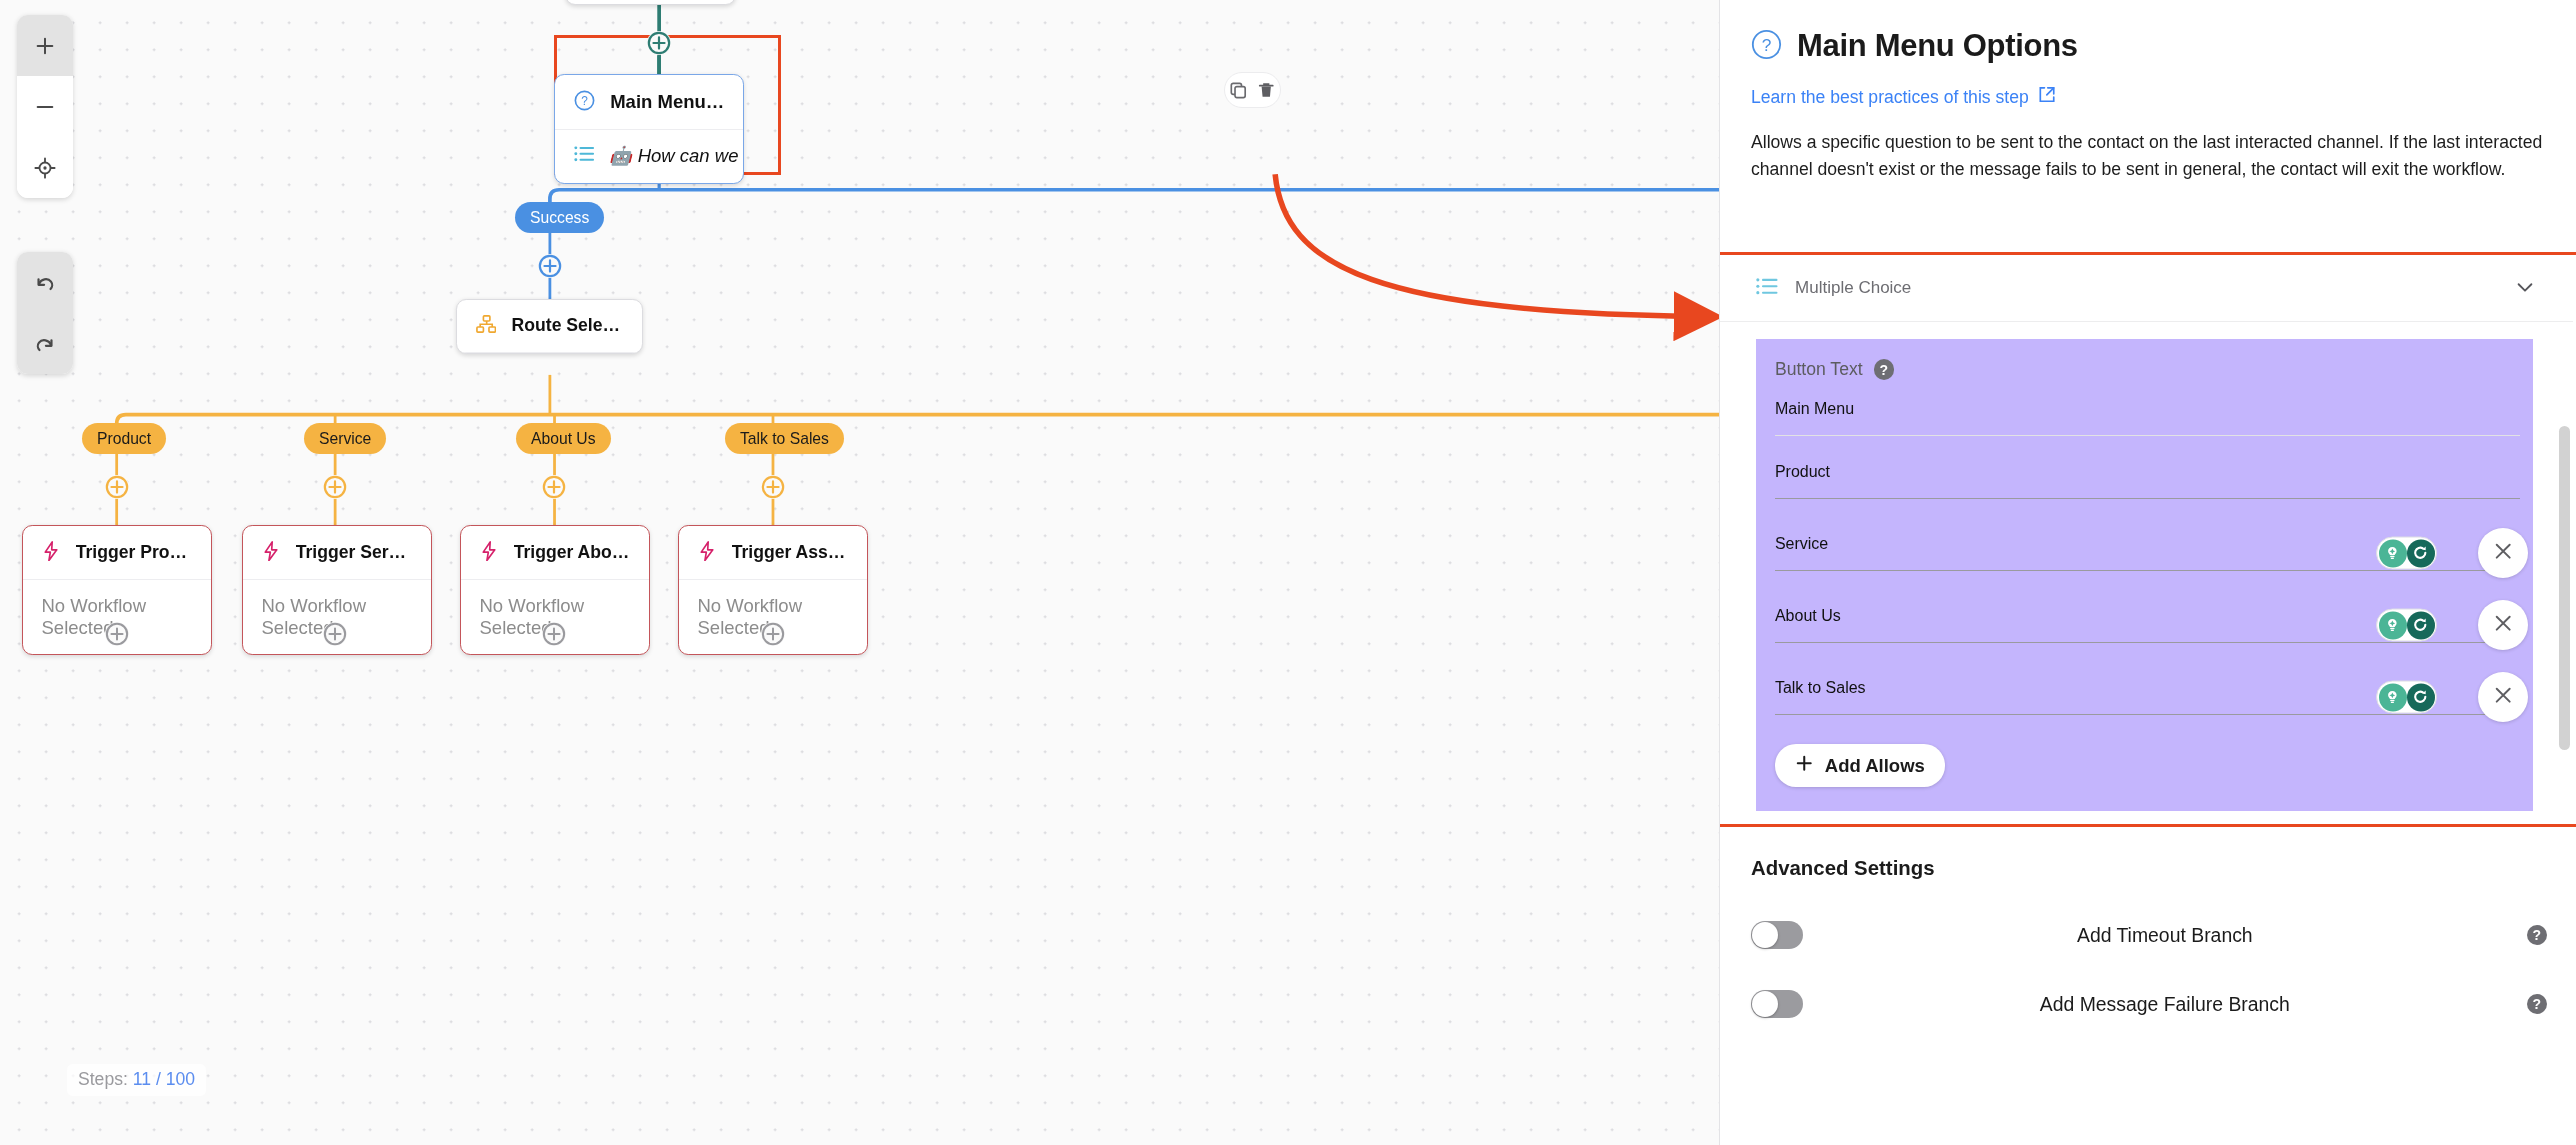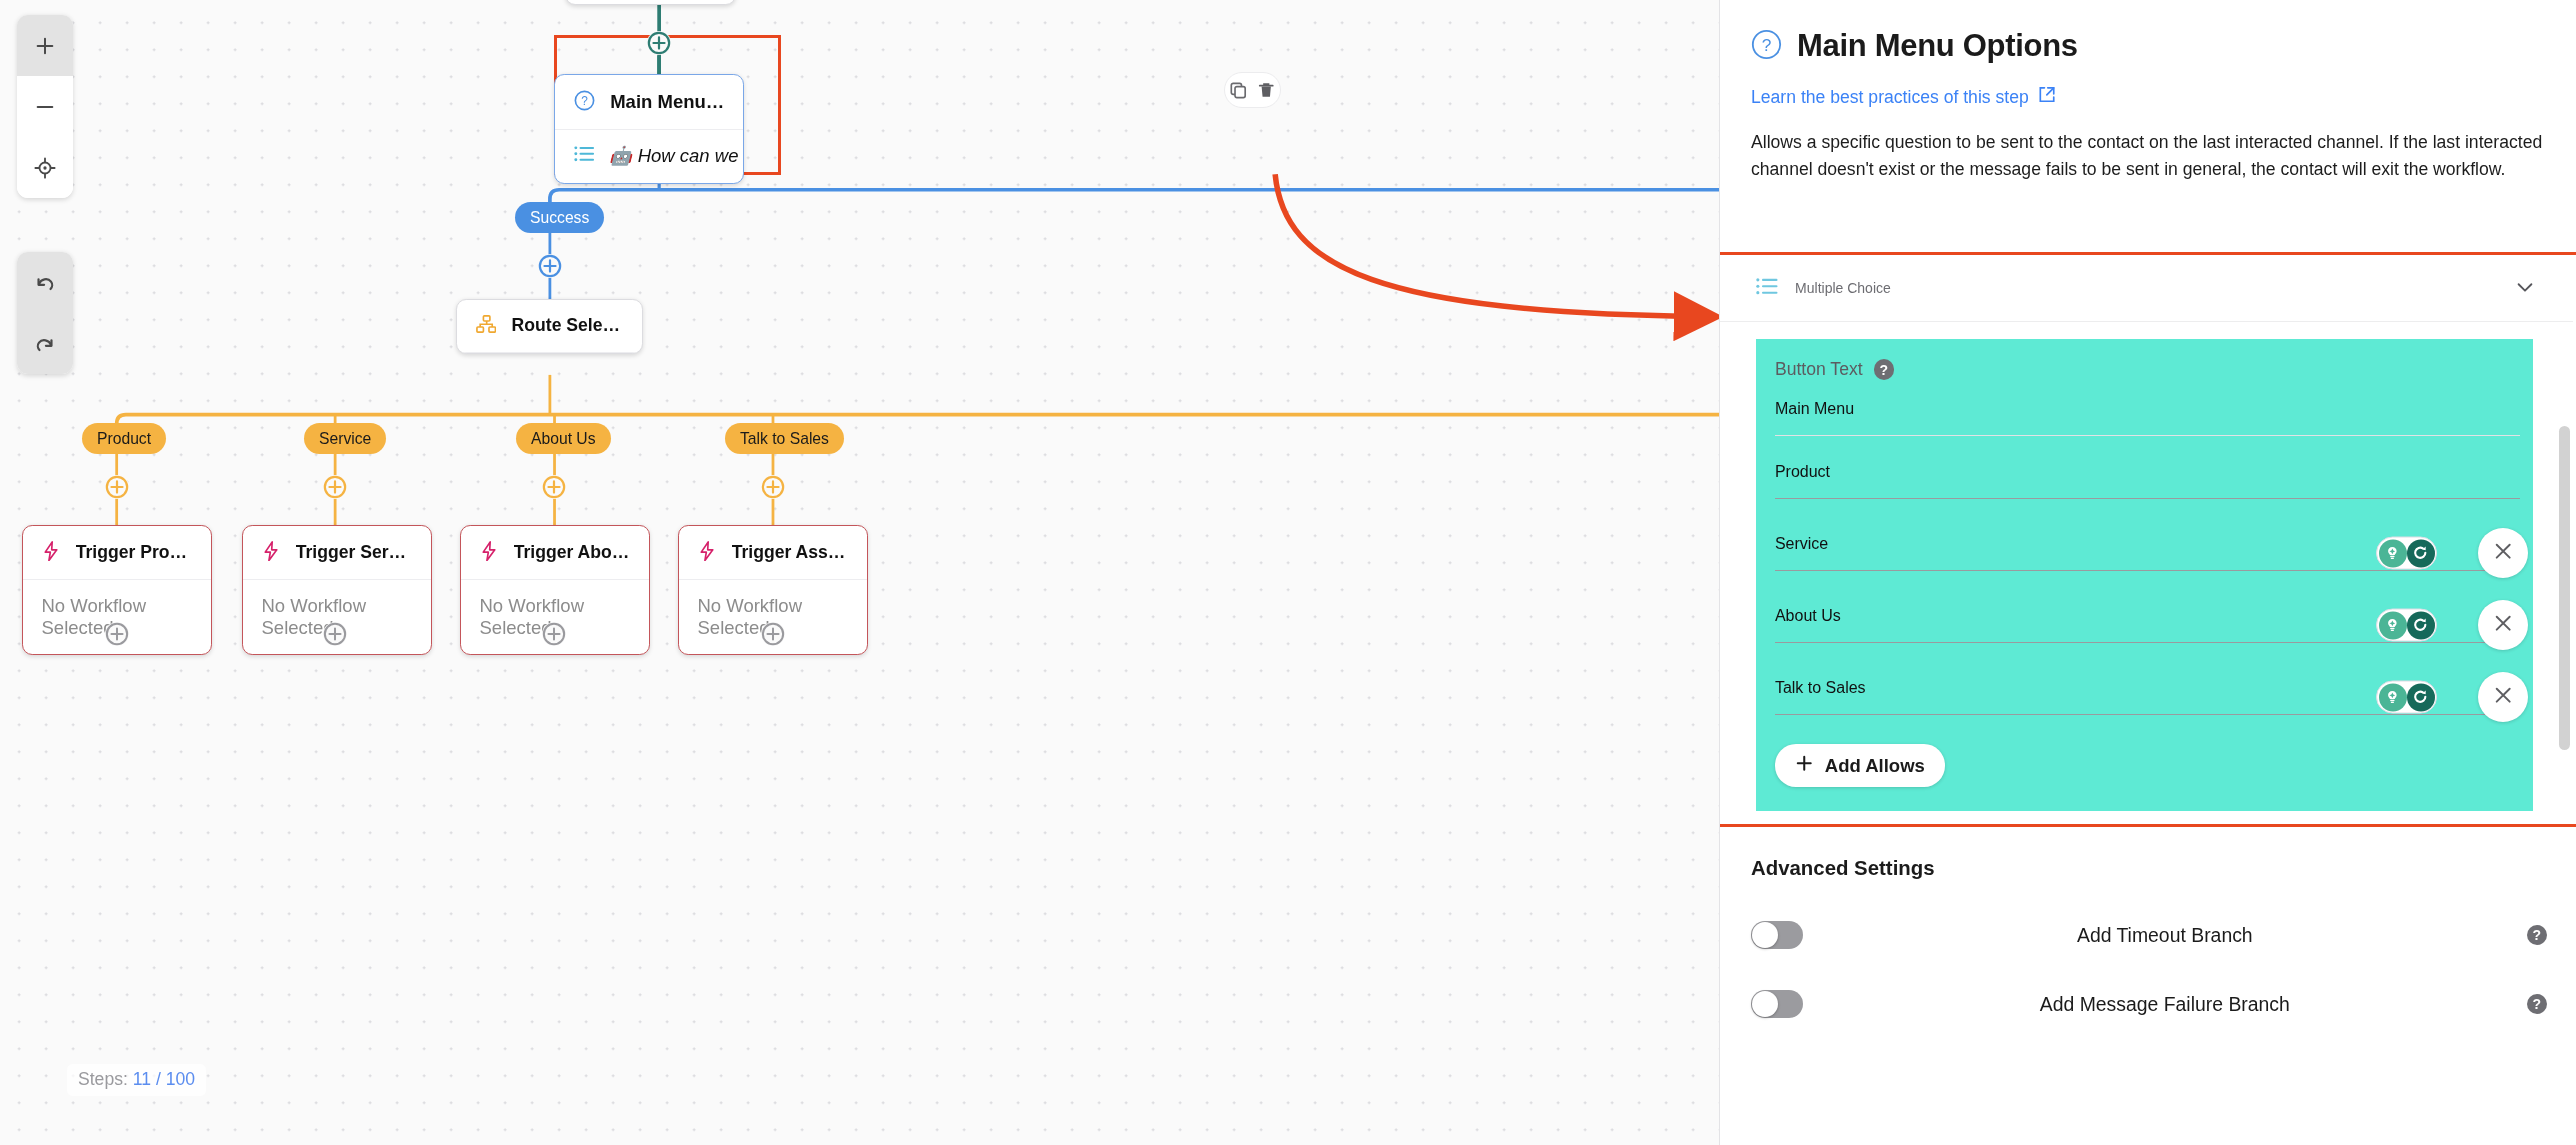--- a/index.html
+++ b/index.html
@@ -154,25 +154,25 @@
     border-right: none;
     background: #fff;
   }
   .mc-header {
     display: flex; align-items: center;
     height: 67px;
     padding: 0 37px 0 39px;
     border-bottom: 0.9px solid #ededee;
     width: 856px;
   }
-  .mc-header-label { font-size: 14px; color: #6d6d72; margin-left: 16.7px; flex: 1; }
+  .mc-header-label { font-size: 17px; color: #6d6d72; margin-left: 16.7px; flex: 1; }
   .mc-card {
     margin: 16.7px 39px 13px 39px;
     width: 777px;
-    background: #5eead4;
+    background: #c4b5fd;
     padding: 20.4px 0 24px 0;
   }
   .field-label-row {
     display: flex; align-items: center; gap: 11px;
     padding: 0 18.5px; margin-bottom: 11px;
   }
   .field-label { font-size: 17.6px; color: #5c5c60; }
   .choice-row {
     display: flex; align-items: center;
     padding: 0 13px 0 18.5px;

